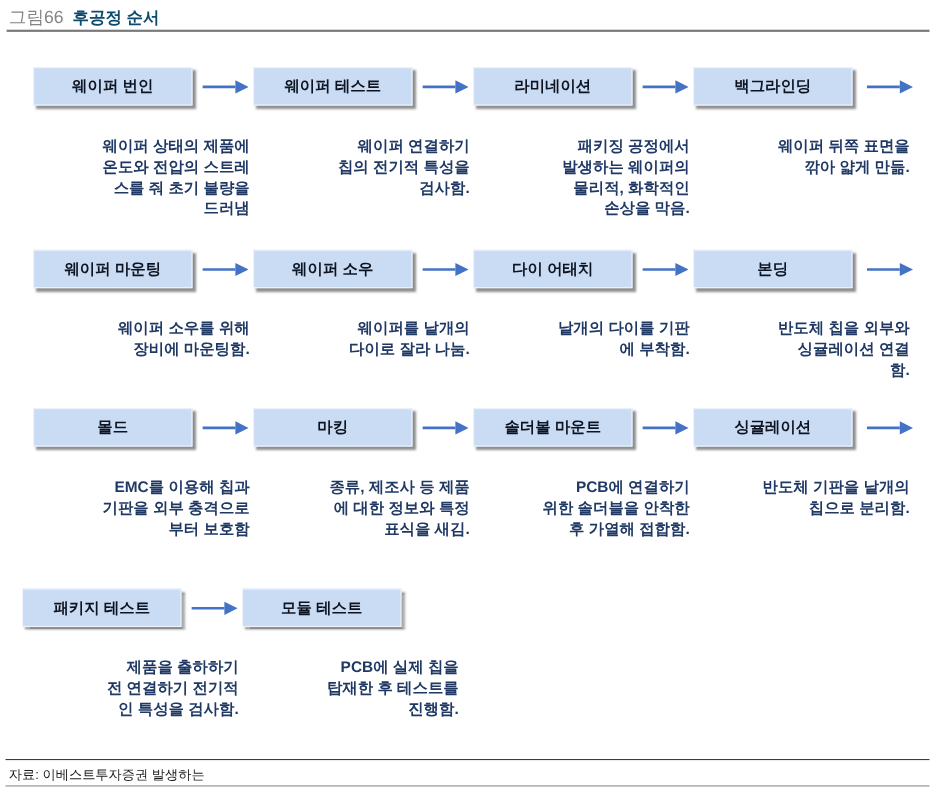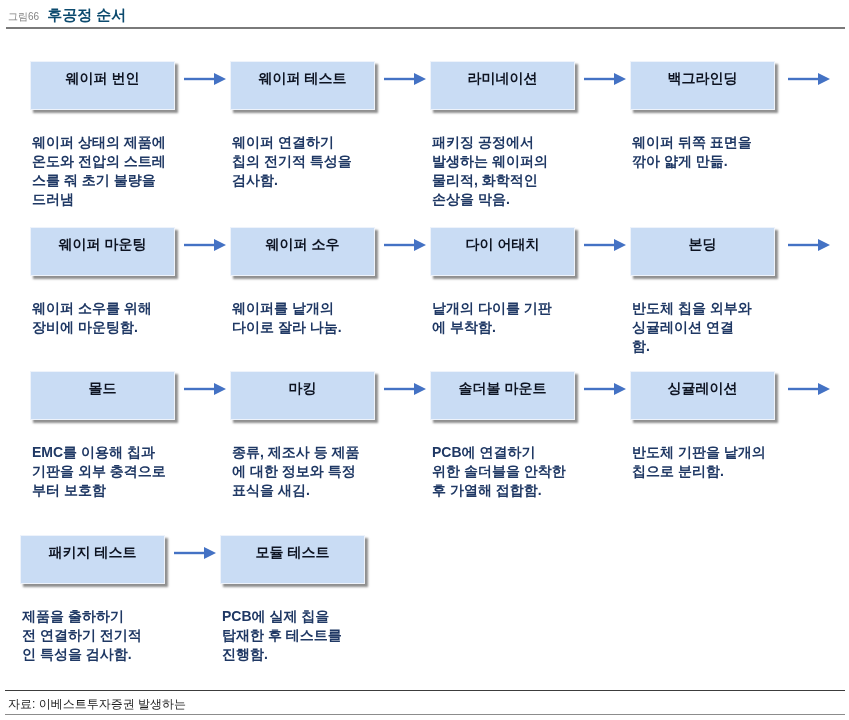--- a/index.html
+++ b/index.html
@@ -1,45 +1,46 @@
 <!DOCTYPE html>
 <html style="--box-fill: #C9DCF4; --arrow: #4472C4; --title-text: #0D1321; --desc-text: #1F3864;"><head>
 <meta charset="utf-8">
 <style>
   html, body { margin: 0; padding: 0; background: #ffffff; }
   body {
     width: 849px; height: 720px; position: relative; overflow: hidden;
     font-family: "Liberation Sans", "DejaVu Sans", sans-serif;
   }
   .header { position: absolute; top: 6px; left: 8px; white-space: nowrap; }
-  .fig-label { color: #848484; font-size: 10px; margin-right: 8px; }
+  .fig-label { color: #848484; font-size: 16px; margin-right: 8px; }
   .fig-title { color: #0c4a6e; font-size: 15px; font-weight: bold; }
   .header-rule { position: absolute; top: 27px; left: 6px; width: 839px; height: 2px; background: #7a7a7a; }
 
   .row { position: absolute; left: 0; width: 849px; height: 160px; }
   #row-1 { top: 61px; }
   #row-2 { top: 227px; }
   #row-3 { top: 371px; padding-left: 14px; }
   #row-4 { top: 535px; }
 
   .cell { position: absolute; top: 0; width: 200px; }
   .box {
     position: absolute; top: 0; left: 0;
-    width: 145px; height: 49px; box-sizing: border-box;
+    width: 145px; height: 35px; box-sizing: border-box;
     background: var(--box-fill, #C9DCF4);
     border: 1px solid #eef3fb;
     box-shadow: 3px 3px 2px rgba(105,105,105,0.75);
     text-align: center; line-height: 33px;
     font-size: 14px; font-weight: bold; color: var(--title-text, #0D1321);
   }
   .desc {
-    position: absolute; top: 72px; left: 2px; width: 195px;
+    position: absolute; top: 62px; left: 2px; width: 195px;
     font-size: 14px; font-weight: bold; line-height: 19px;
     color: var(--desc-text, #1F3864);
     white-space: pre-line;
+    text-align: right;
   }
   .arrow { position: absolute; top: 11px; width: 42px; height: 14px; }
   .arrow line { stroke: var(--arrow, #4472C4); stroke-width: 2.4; }
   .arrow polygon { fill: var(--arrow, #4472C4); }
 
   .footer-rule-top { position: absolute; top: 690px; left: 5px; width: 840px; height: 1px; background: #3c3c3c; }
   .footer-source { position: absolute; top: 696px; left: 8px; font-size: 12px; color: #1a1a1a; }
   .footer-rule-bottom { position: absolute; top: 714px; left: 5px; width: 840px; height: 1px; background: #8c8c8c; }
 </style>
 </head>

